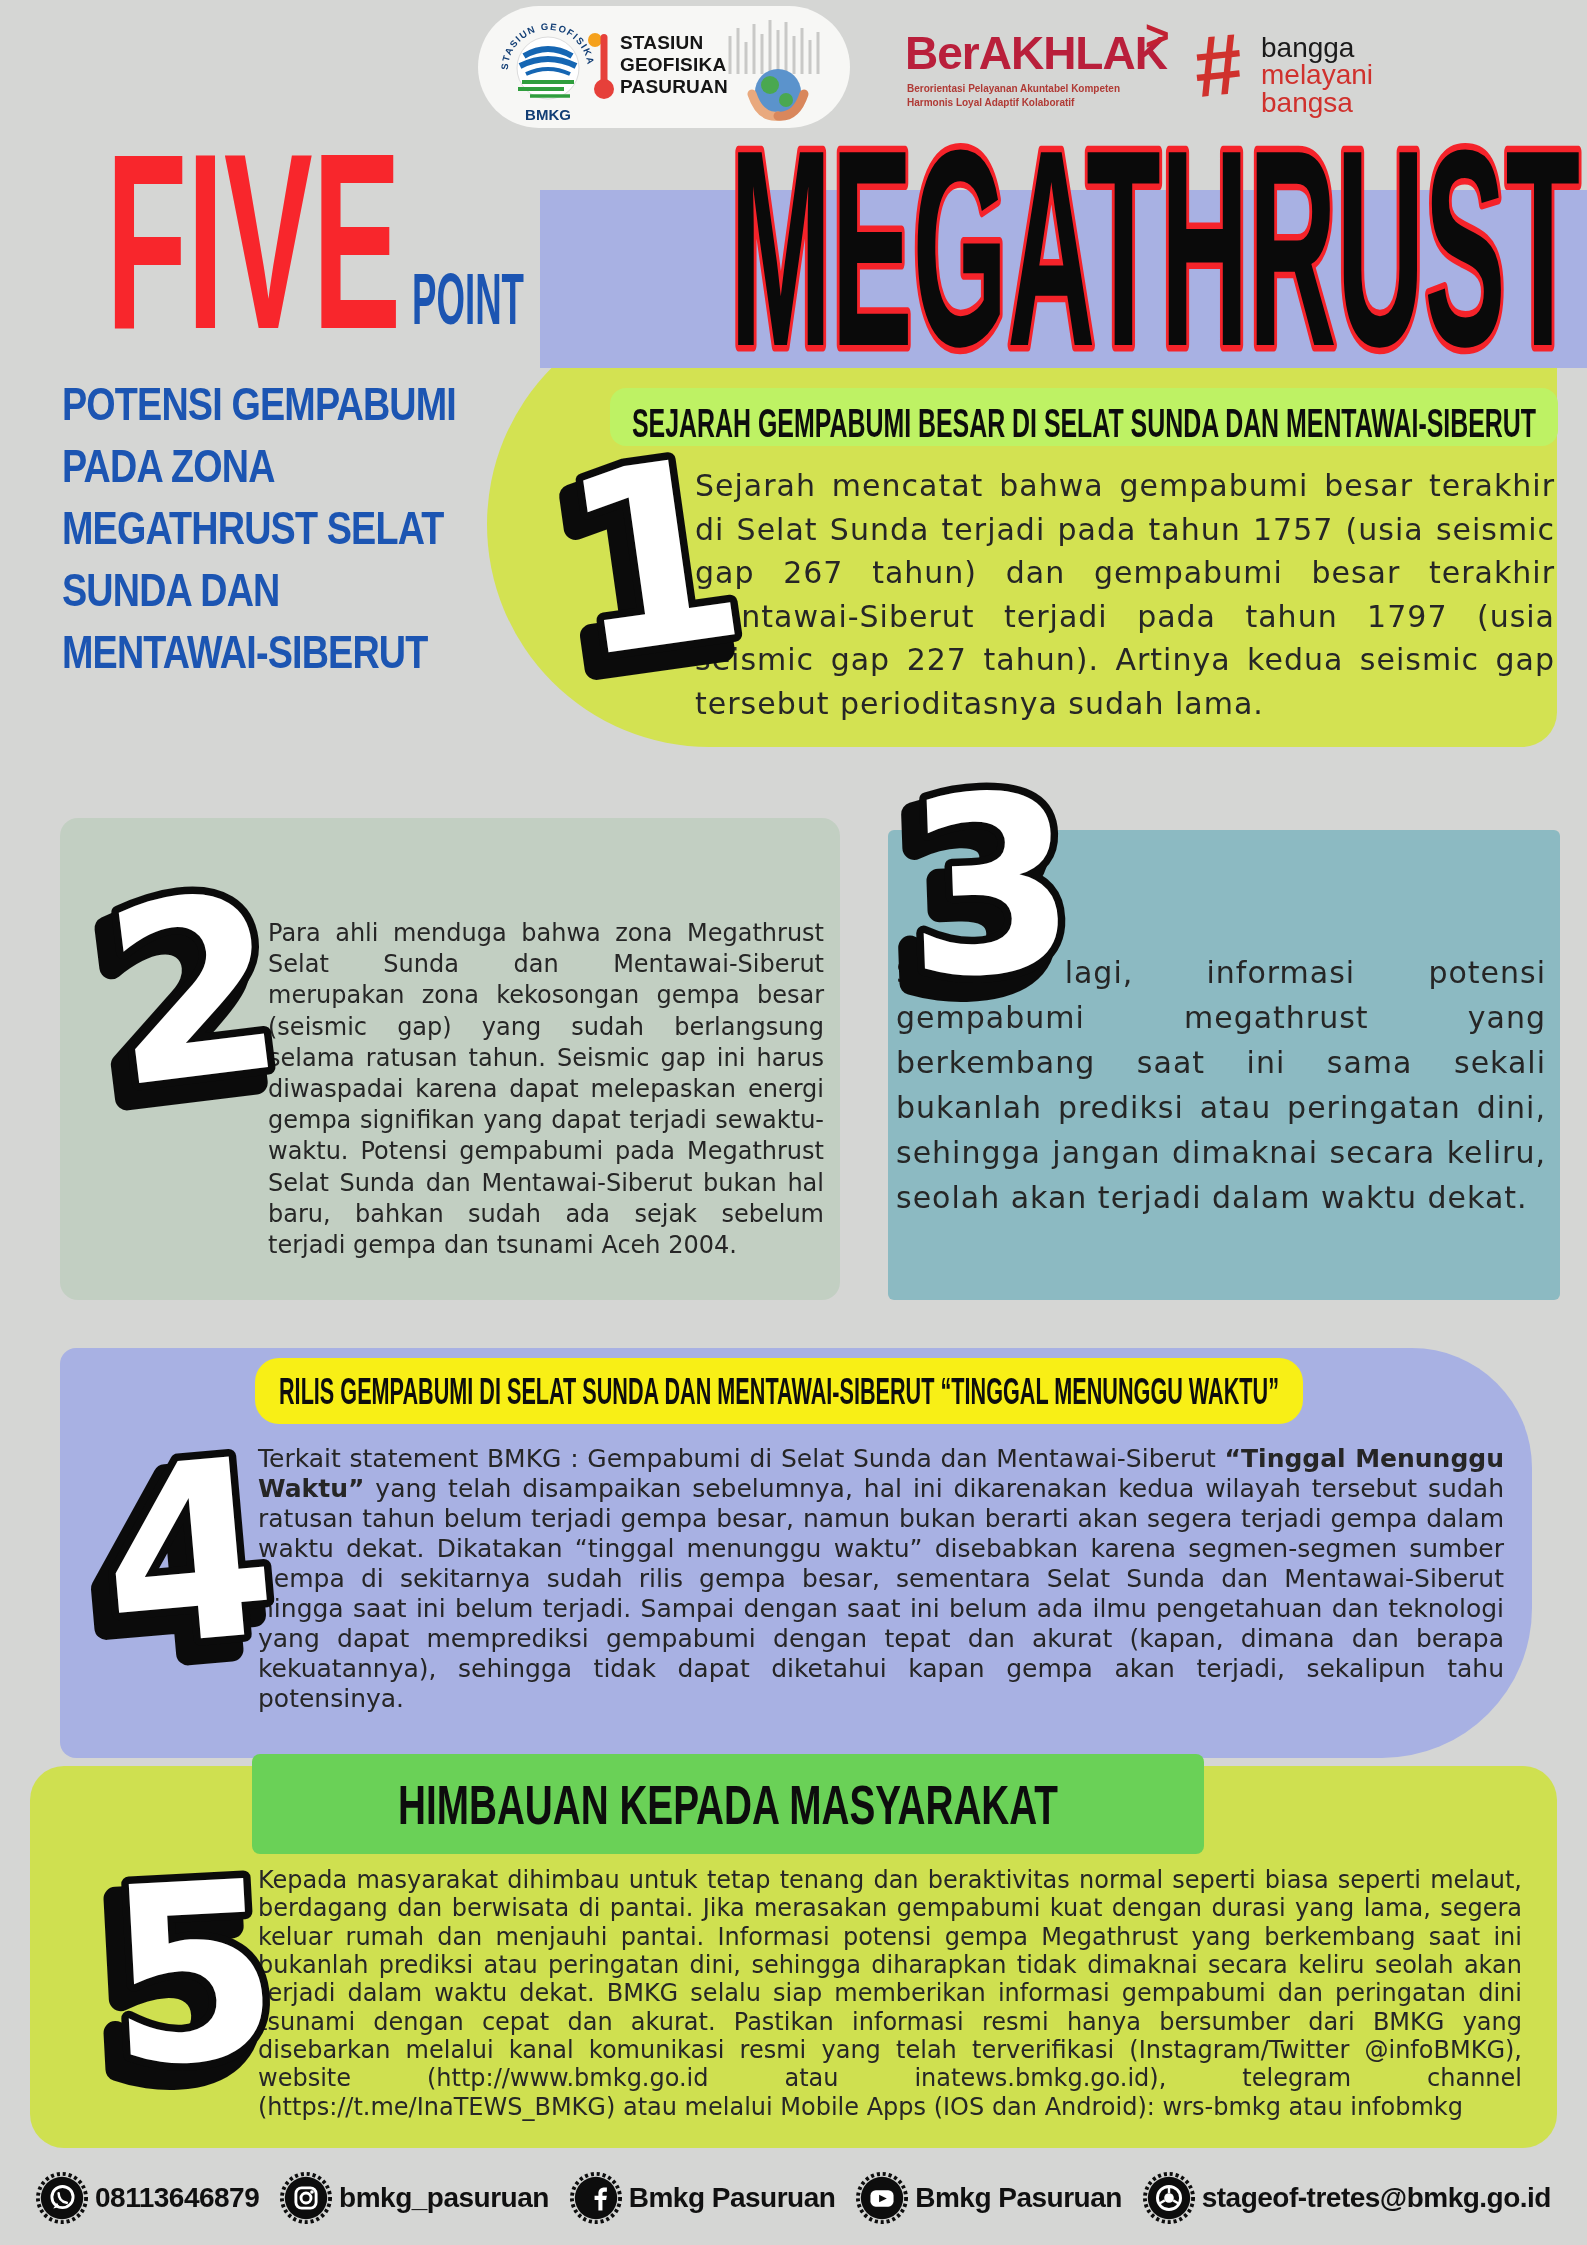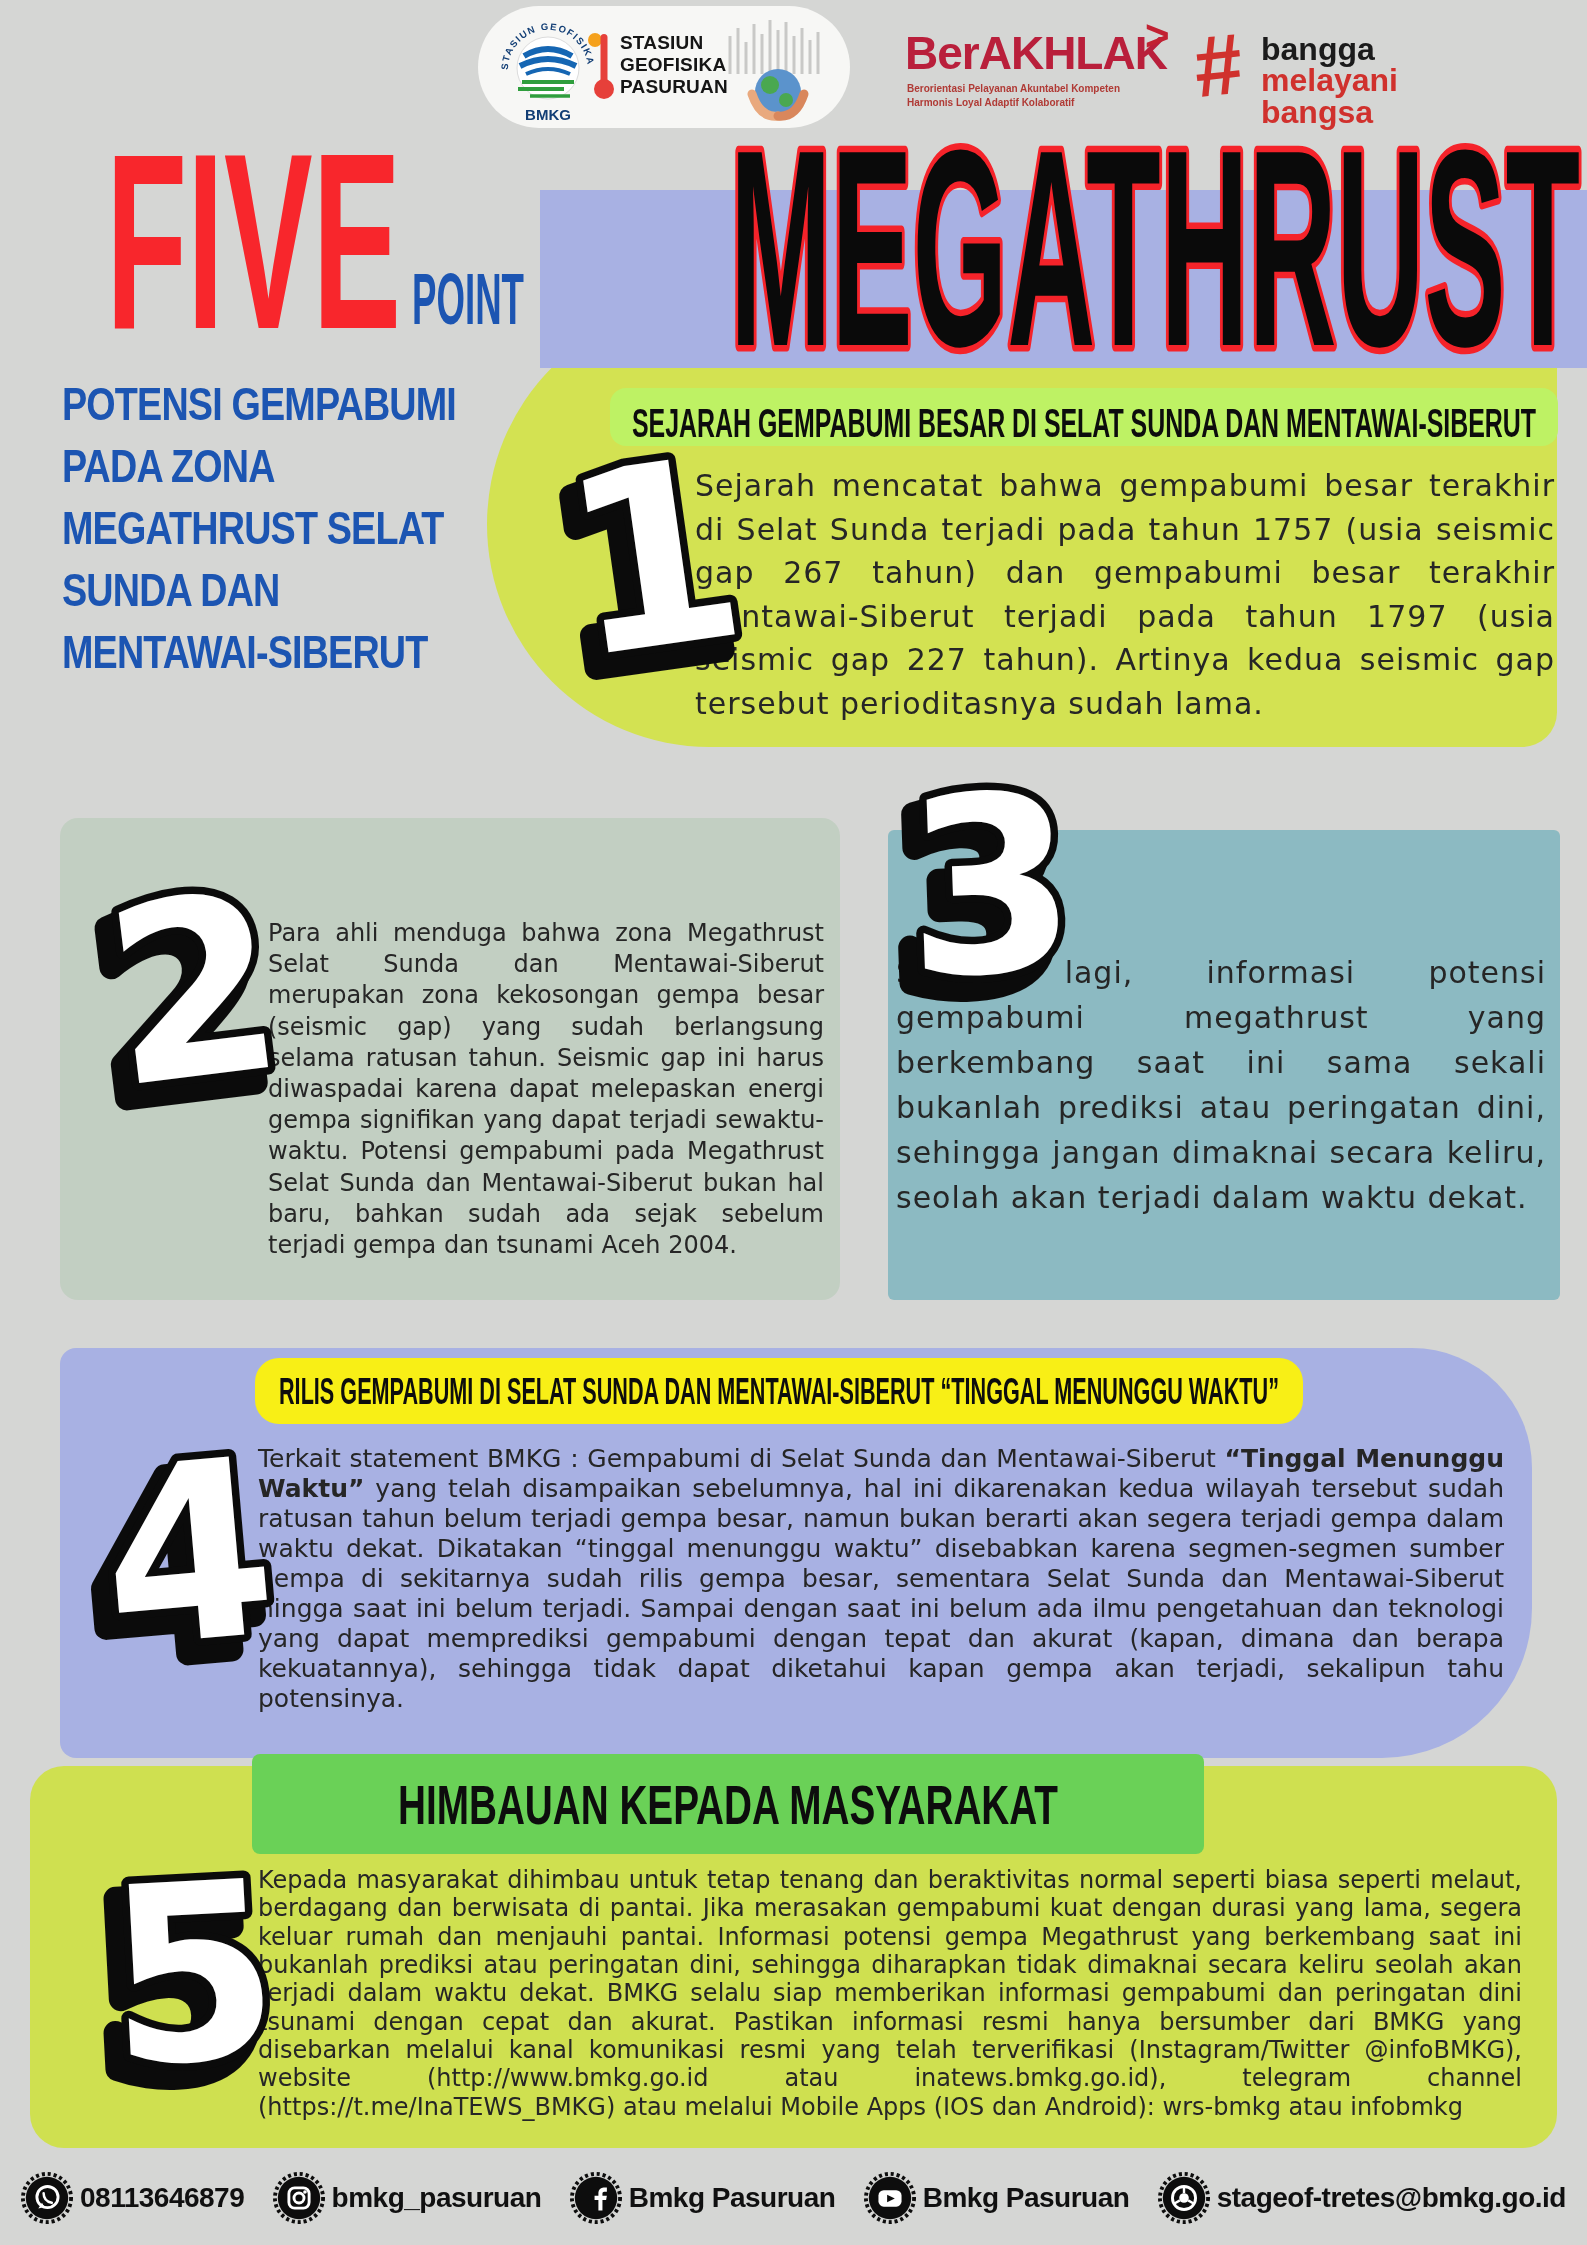--- a/index.html
+++ b/index.html
@@ -12,21 +12,21 @@
   
   #logo-badge{left:478px;top:6px;width:372px;height:122px;background:#f7f7f5;border-radius:61px;overflow:hidden;}
   .station-lines{left:142px;top:26px;font-size:19px;font-weight:bold;color:#151515;line-height:1.16;letter-spacing:0.2px;}
 
   
   #berakhlak{left:905px;top:26px;width:470px;height:104px;}
   .ber-title{left:0;top:0;font-size:46px;font-weight:bold;color:#b91f3b;letter-spacing:-1px;}
   .ber-chevron{left:240px;top:-14px;font-size:42px;font-weight:bold;color:#c22132;}
   .ber-tag{left:2px;top:56px;font-size:10px;color:#b03a35;line-height:1.35;width:280px;font-weight:bold;}
   .hashtag{left:288px;top:-10px;font-size:86px;font-weight:bold;font-style:italic;color:#d0312d;transform:rotate(-6deg);}
-  .hash-words{left:356px;top:8px;font-size:32px;font-weight:bold;line-height:0.98;}
+  .hash-words{left:356px;top:8px;font-size:28px;font-weight:normal;line-height:0.98;}
   .hw-0{color:#1b1b1b;} .hw-1{color:#d0312d;} .hw-2{color:#d0312d;}
 
   
   .subtitle{left:62px;top:373px;color:#1c55b2;font-weight:bold;font-size:46px;line-height:1.35;
             letter-spacing:-1px;transform:scaleX(.82);transform-origin:left top;white-space:nowrap;}
 
   
   #blob-1{left:487px;top:302px;width:1070px;height:445px;background:#d3e252;
           border-radius:230px 36px 36px 230px;}
   #banner{left:540px;top:190px;width:1047px;height:178px;background:#a8b1e3;}
@@ -50,21 +50,21 @@
   #body-5{left:258px;top:1866px;width:1264px;font-size:24px;line-height:1.18;}
   .b{font-weight:800;}
 
   .num-shadow{fill:#0b0b0b;stroke:#0b0b0b;stroke-width:24px;stroke-linejoin:round;
               font-family:"DejaVu Sans",sans-serif;font-weight:bold;}
   .num-main{fill:#ffffff;stroke:#0b0b0b;stroke-width:15px;paint-order:stroke;stroke-linejoin:round;
             font-family:"DejaVu Sans",sans-serif;font-weight:bold;}
 
   
   #footer{left:0;top:2150px;width:1587px;height:95px;display:flex;align-items:center;
-          justify-content:space-between;padding:0 21px;box-sizing:border-box;}
+          justify-content:space-between;padding:0 36px;box-sizing:border-box;}
   .contact{display:flex;align-items:center;gap:7px;}
   .contact-label{font-size:28px;font-weight:bold;color:#101010;letter-spacing:-0.5px;white-space:nowrap;}
 </style>
 </head>
 <body>
 
 <div id="poster">
 
   <div class="abs" id="logo-badge">
     <svg class="abs" style="left:0;top:0" width="372" height="122">

